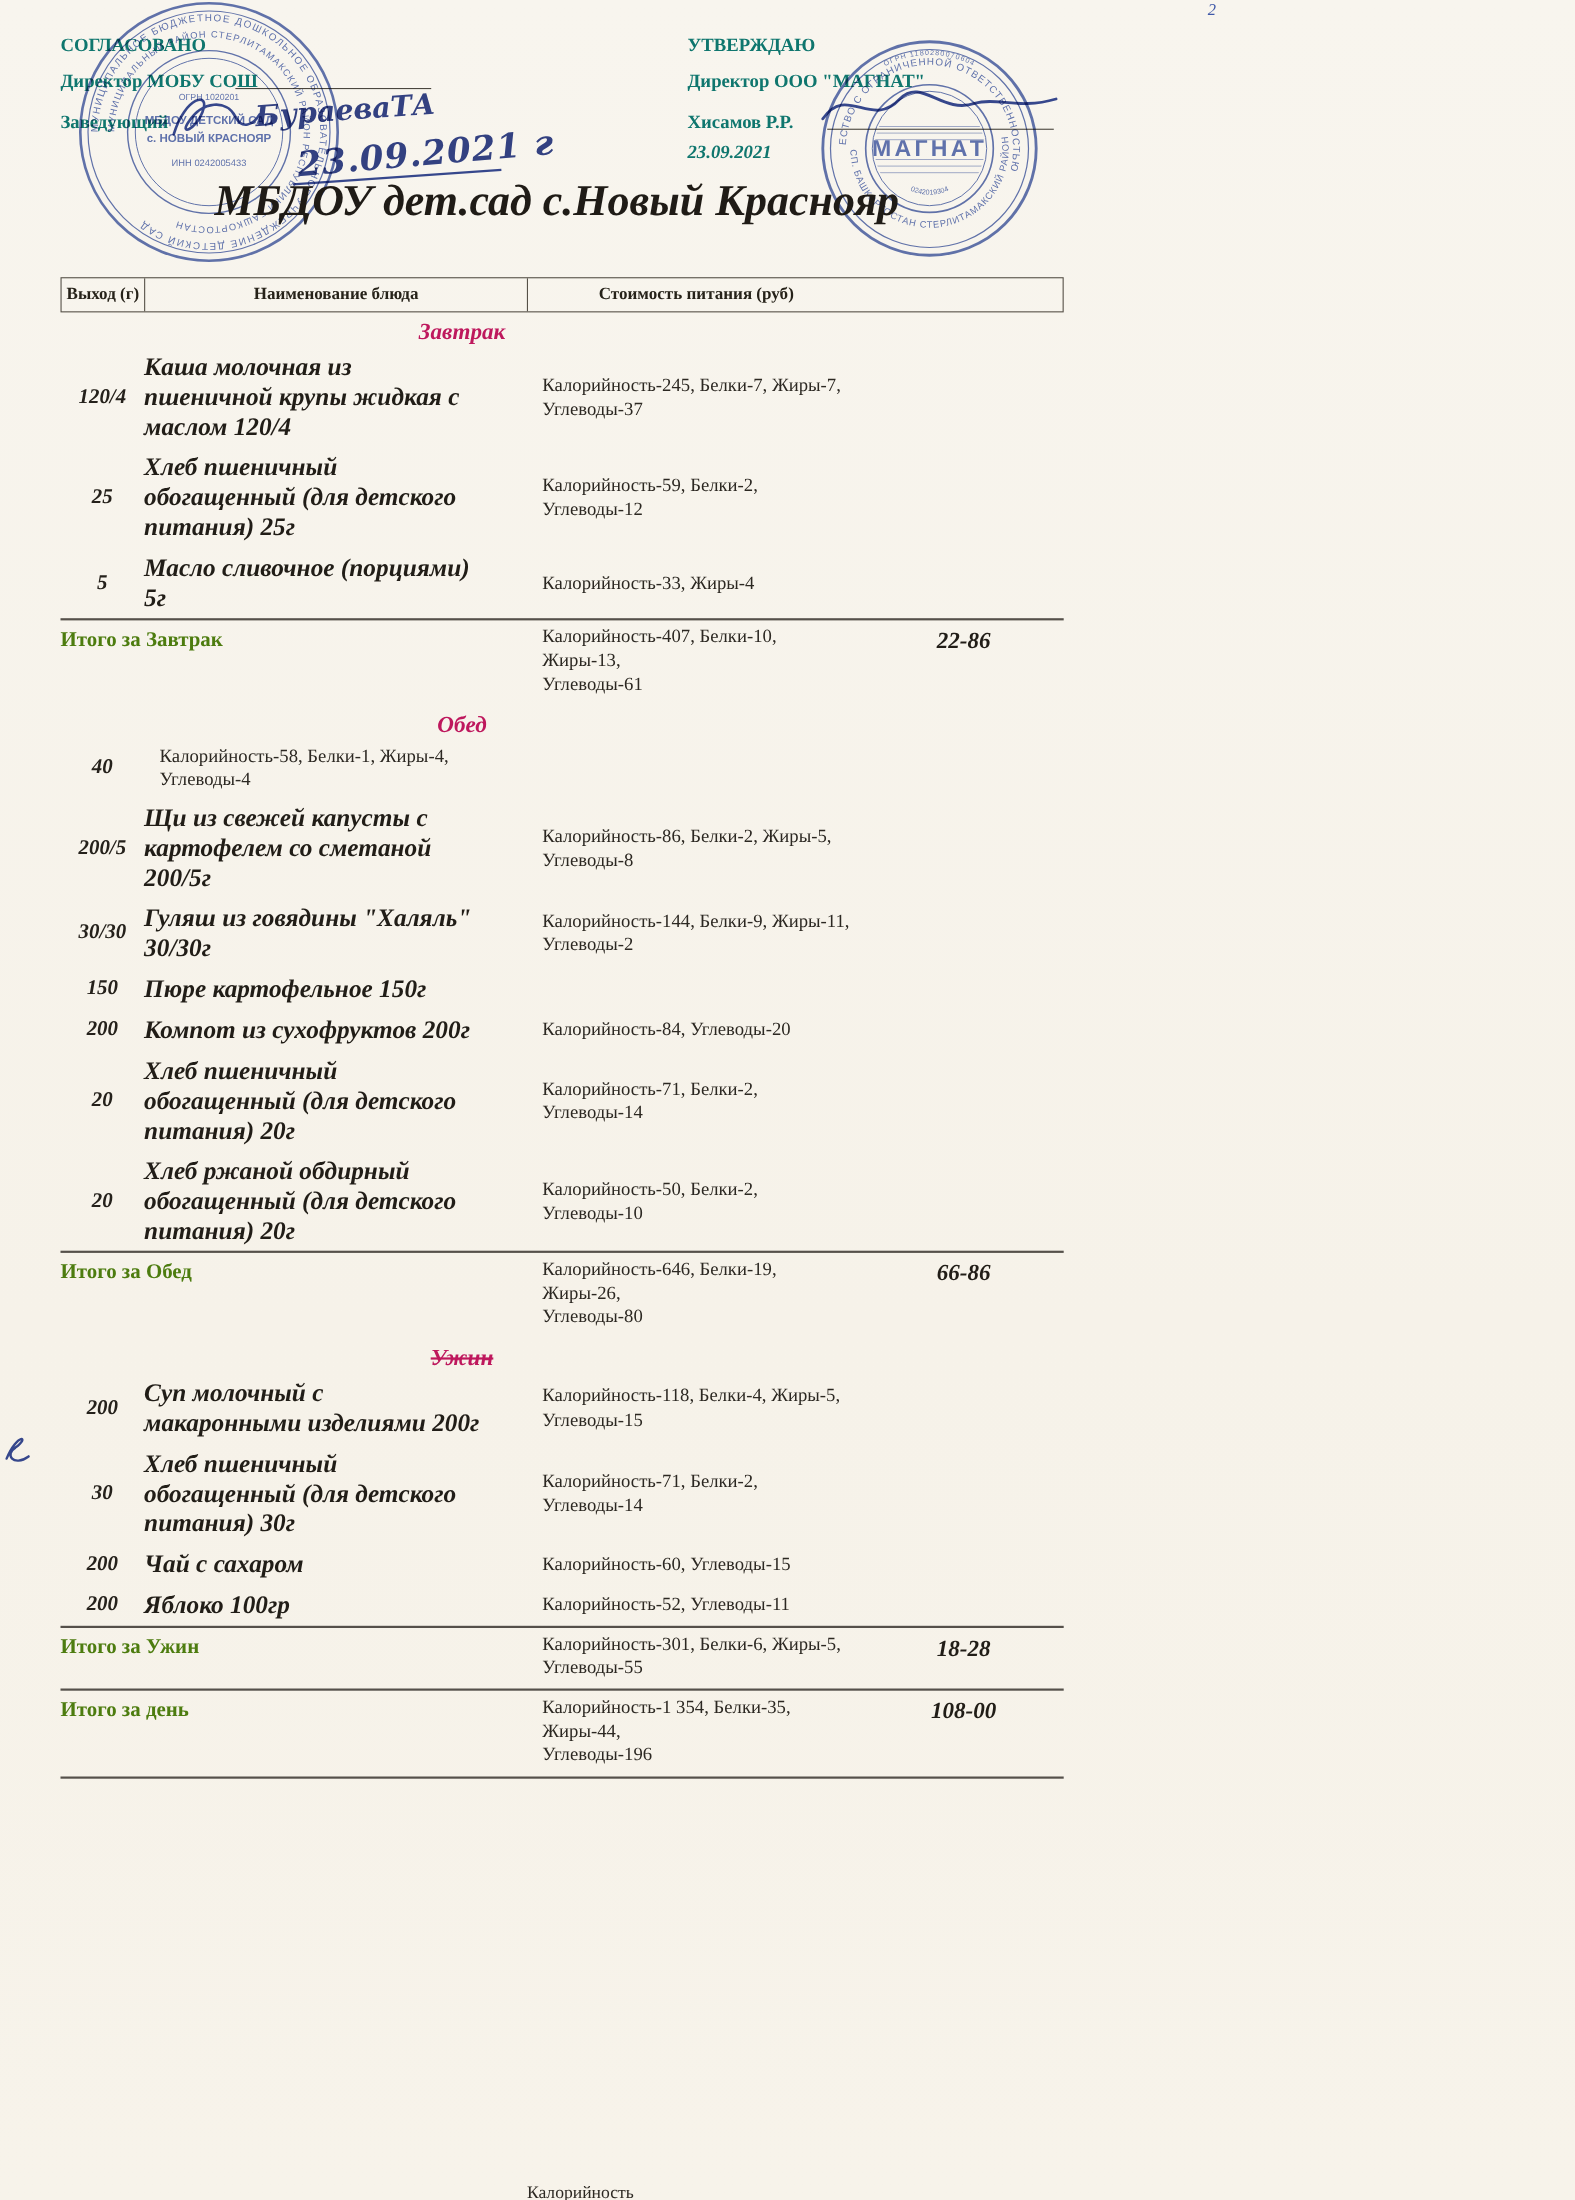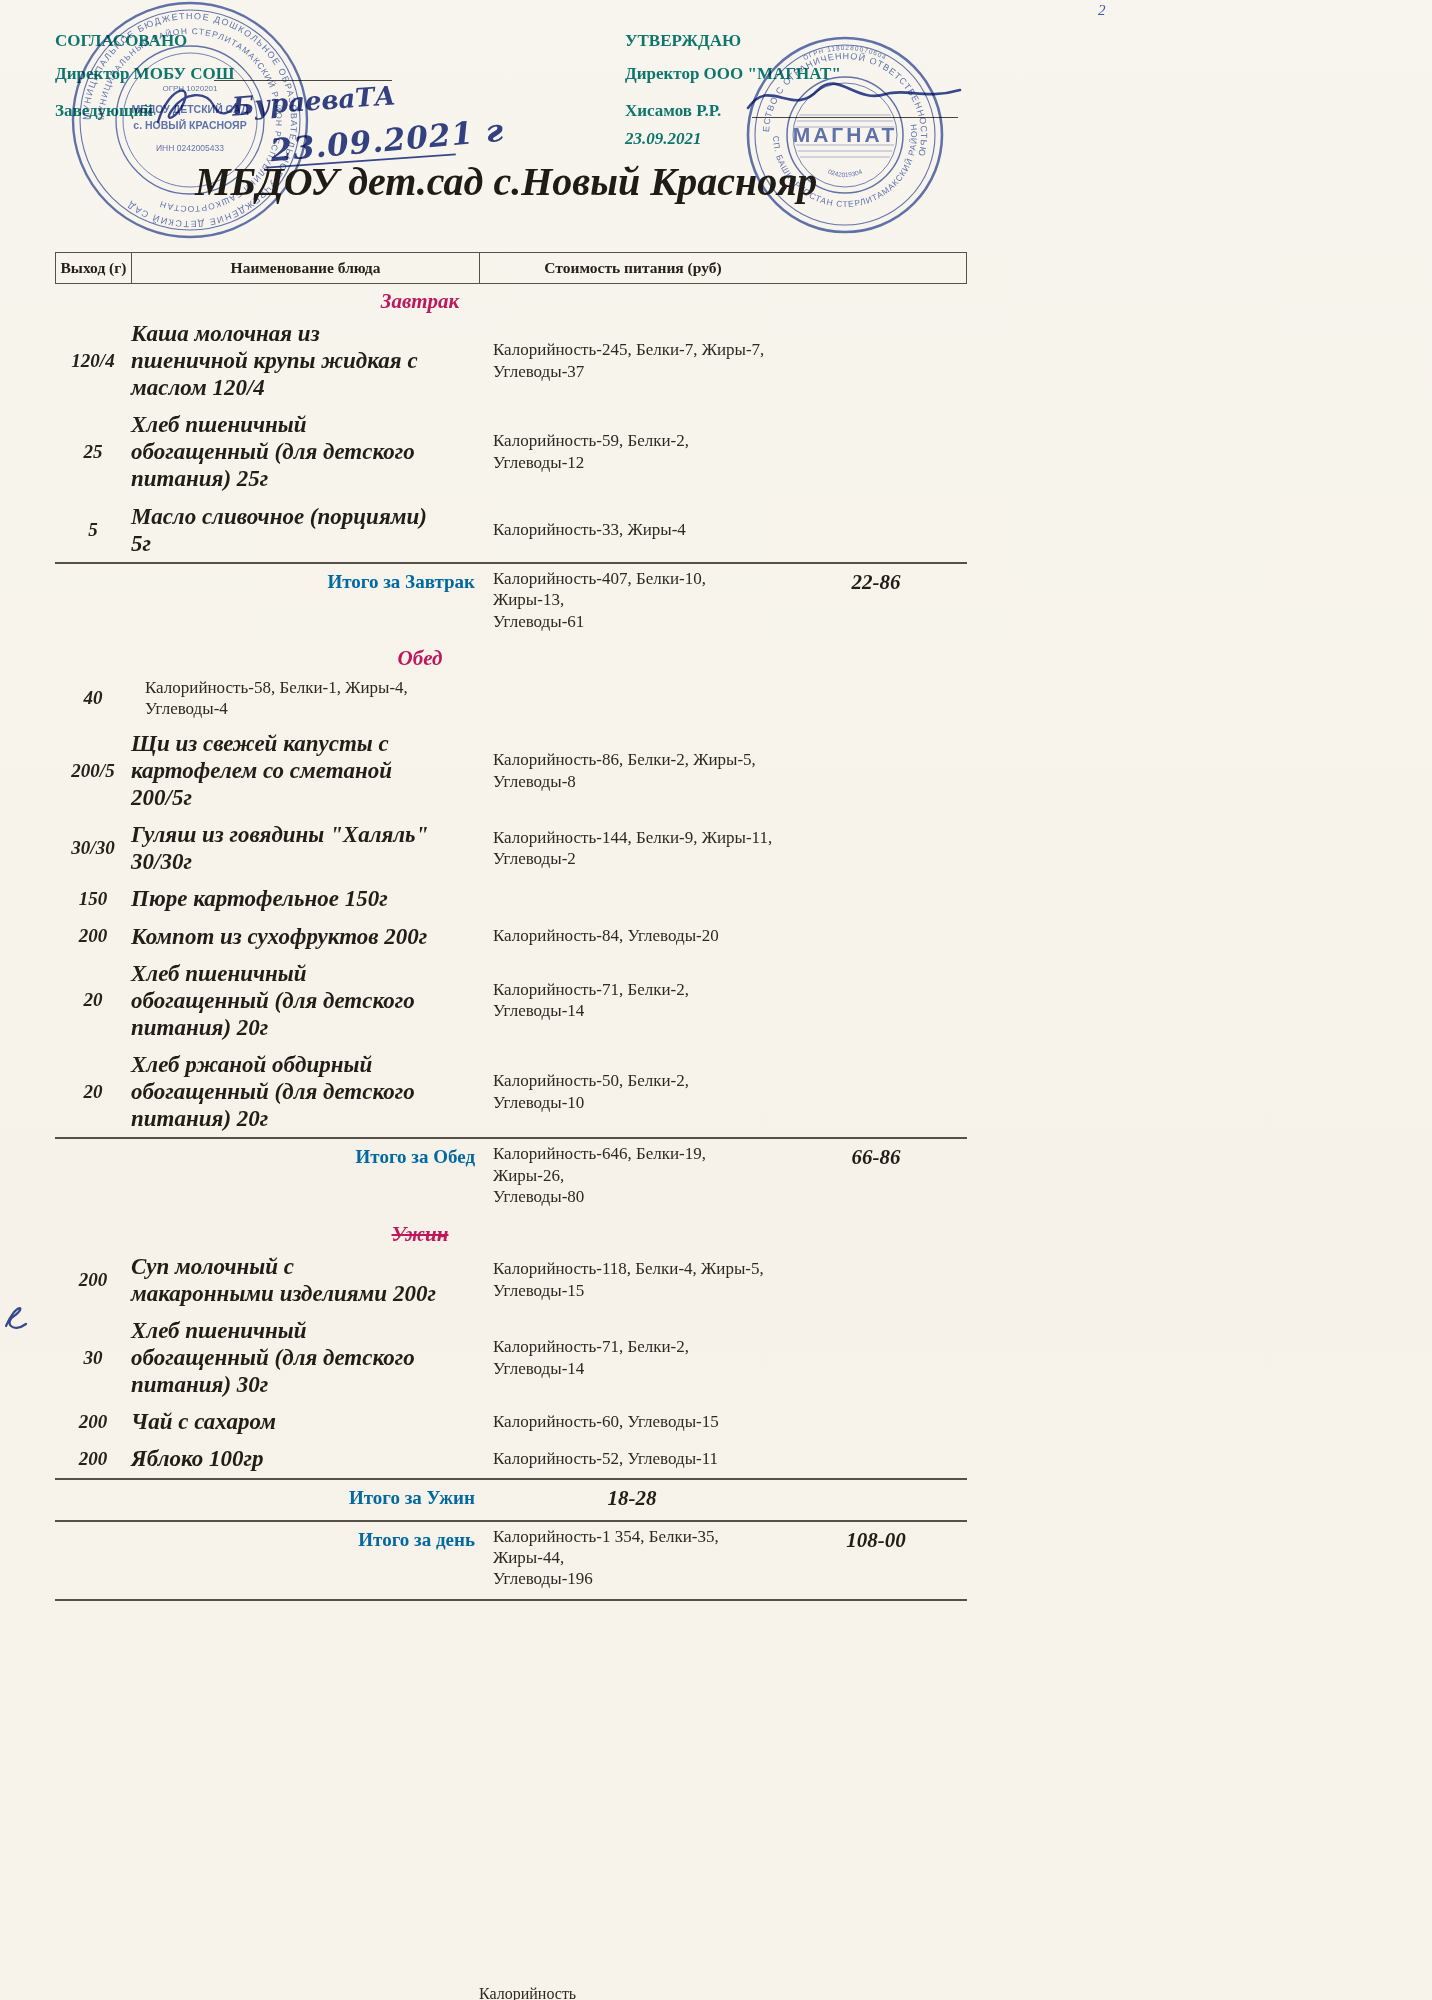--- a/index.html
+++ b/index.html
@@ -49,21 +49,21 @@
   .out{font-style:italic;font-weight:bold;font-size:19px;text-align:center;color:#25211b}
   .dish{font-style:italic;font-weight:bold;font-size:23px;line-height:1.18;white-space:pre-line;color:#211d17;padding-right:4px}
   .nut{font-size:17px;line-height:1.26;white-space:pre-line;padding-left:14px;padding-right:6px;color:#2c2822}
   .cost{font-style:italic;font-weight:bold;font-size:21px;text-align:center;color:#211d17}
 
   .section-row{padding:5px 0 1px}
   .section-title{grid-column:1/4;text-align:center;font-weight:bold;font-style:italic;font-size:21px;color:#be185d}
   .section-title.strike{text-decoration:line-through;text-decoration-thickness:1.5px}
 
   .total-row{border-top:2.2px solid #55504a;padding:4px 0 9px;align-items:start}
-  .total-label{grid-column:1/3;text-align:right;font-weight:bold;font-size:19px;padding-right:4px;padding-top:3px;color:#0369a1}
+  .total-label{grid-column:1/3;font-weight:bold;font-size:19px;padding-right:4px;padding-top:3px;color:#4d7c0f}
   .total-row .cost{padding-top:2px}
   .day-row{border-bottom:2.2px solid #55504a}
 
   .page-num{font-size:15px;color:#3f58a8;font-style:italic}
   .cut-text{font-size:16px;color:#2c2822}
 </style>
 </head>
 <body>
 
 <div class="abs appr" style="left:55px;top:32px">СОГЛАСОВАНО</div>
@@ -261,20 +261,22 @@
         <div class="cost"></div>
       </div>
       <div class="grid row dish-row">
         <div class="out">200</div>
         <div class="dish">Яблоко 100гр</div>
         <div class="nut">Калорийность-52, Углеводы-11</div>
         <div class="cost"></div>
       </div>
       <div class="grid row total-row">
         <div class="total-label">Итого за Ужин</div>
+        <div class="nut">Калорийность-301, Белки-6, Жиры-5,
+Углеводы-55</div>
         <div class="cost">18-28</div>
       </div>
       <div class="grid row total-row day-row">
         <div class="total-label">Итого за день</div>
         <div class="nut">Калорийность-1 354, Белки-35, Жиры-44,
 Углеводы-196</div>
         <div class="cost">108-00</div>
       </div>
     </div>
 </div>

